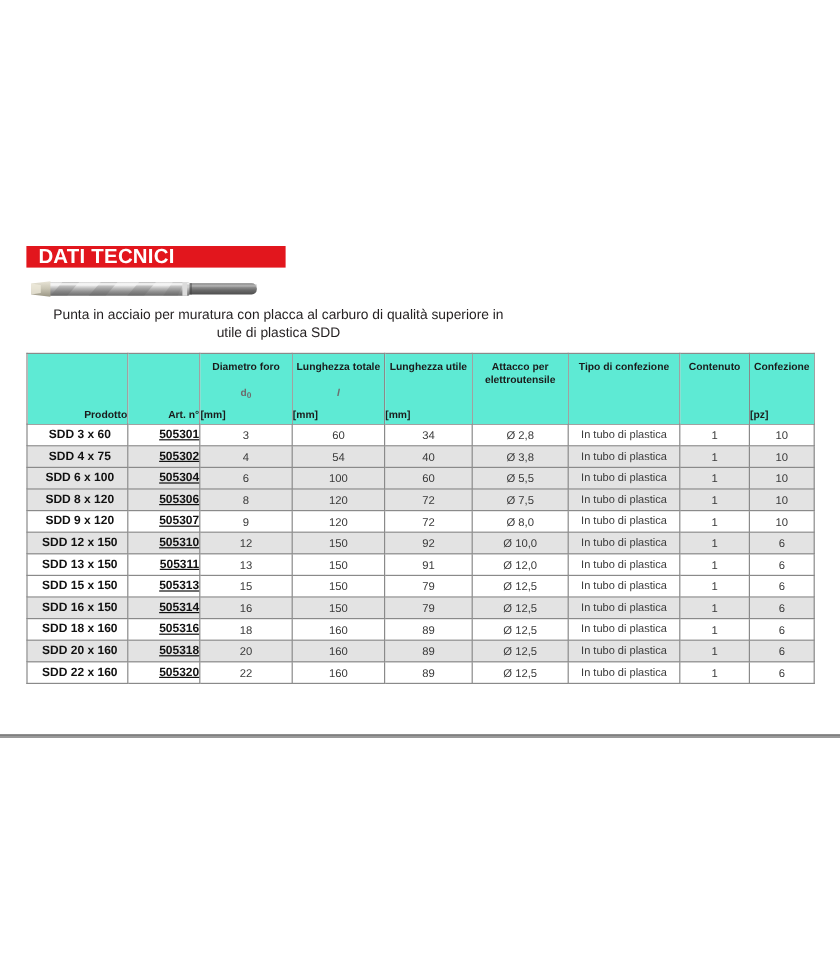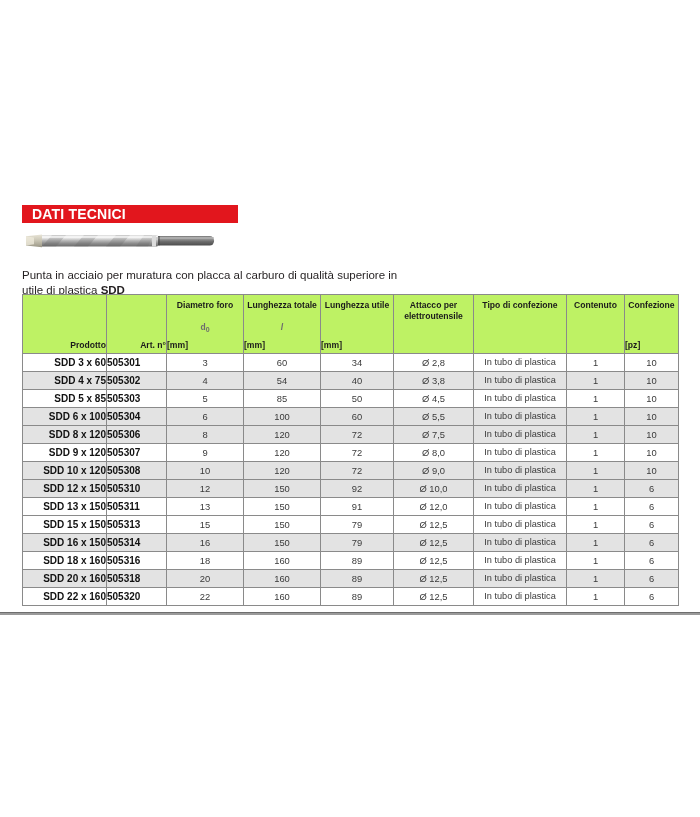--- a/index.html
+++ b/index.html
@@ -23,68 +23,69 @@
     width: 216px;
     height: 18px;
     background: #e2161d;
   }
   .banner-label {
     position: absolute;
     left: 10px;
     top: 50%;
     transform: translateY(-50%);
     color: #ffffff;
-    font-size: 14px;
+    font-size: 17px;
     font-weight: bold;
     letter-spacing: 0.2px;
     font-family: "Liberation Sans", sans-serif;
   }
 
   
   .product-photo {
     position: absolute;
     left: 22px;
     top: 227px;
     width: 200px;
     height: 28px;
   }
   .product-photo svg { display: block; }
 
   
   .description {
     position: absolute;
     left: 22px;
-    top: 268px;
+    top: 256px;
     width: 420px;
     font-size: 11.5px;
     line-height: 15px;
     color: #231f20;
     font-family: "Liberation Sans", sans-serif;
-  }
-  .description b { font-weight: bold; }
+    text-align: center;
+  }
+  .description b { font-weight: normal; }
 
   
   .tech-table {
     position: absolute;
     left: 22px;
     top: 294px;
     width: 656px;
     border-collapse: collapse;
     table-layout: fixed;
     font-family: "Liberation Sans", sans-serif;
   }
   .tech-table td, .tech-table th {
     border: 1px solid #8a8a8a;
     padding: 0;
     vertical-align: middle;
   }
 
   
   .tech-table thead th {
-    background: #bef264;
+    background: #5eead4;
     height: 58px;
     vertical-align: top;
     position: relative;
     padding: 0;
   }
   .hcell {
     position: relative;
     height: 58px;
     width: 100%;
   }
@@ -139,32 +140,33 @@
   .tech-table tbody tr.odd  td { background: #e3e3e3; }
 
   .tech-table tbody td {
     font-size: 9.4px;
     color: #3a3a3a;
     text-align: center;
     height: 17px;
     line-height: 17px;
   }
   .tech-table tbody td.c-prod {
-    text-align: right;
+    text-align: center;
     padding-left: 4px;
     font-weight: bold;
     font-size: 10px;
     color: #111111;
   }
   .tech-table tbody td.c-art {
-    text-align: left;
-    padding-left: 0;
+    text-align: right;
+    padding-left: 12px;
     font-weight: bold;
     font-size: 10px;
     color: #111111;
+    text-decoration: underline;
   }
   .tech-table tbody td.c-pack {
     font-size: 9.2px;
   }
 
   
   .bottom-rule {
     position: absolute;
     left: 0;
     top: 612px;
@@ -316,31 +318,20 @@
         <td class="c-prod">SDD 4 x 75</td>
         <td class="c-art">505302</td>
         <td>4</td>
         <td>54</td>
         <td>40</td>
         <td>Ø 3,8</td>
         <td class="c-pack">In tubo di plastica</td>
         <td>1</td>
         <td>10</td>
       </tr>
-      <tr class="even">
-        <td class="c-prod">SDD 5 x 85</td>
-        <td class="c-art">505303</td>
-        <td>5</td>
-        <td>85</td>
-        <td>50</td>
-        <td>Ø 4,5</td>
-        <td class="c-pack">In tubo di plastica</td>
-        <td>1</td>
-        <td>10</td>
-      </tr>
       <tr class="odd">
         <td class="c-prod">SDD 6 x 100</td>
         <td class="c-art">505304</td>
         <td>6</td>
         <td>100</td>
         <td>60</td>
         <td>Ø 5,5</td>
         <td class="c-pack">In tubo di plastica</td>
         <td>1</td>
         <td>10</td>
@@ -361,31 +352,20 @@
         <td class="c-art">505307</td>
         <td>9</td>
         <td>120</td>
         <td>72</td>
         <td>Ø 8,0</td>
         <td class="c-pack">In tubo di plastica</td>
         <td>1</td>
         <td>10</td>
       </tr>
       <tr class="odd">
-        <td class="c-prod">SDD 10 x 120</td>
-        <td class="c-art">505308</td>
-        <td>10</td>
-        <td>120</td>
-        <td>72</td>
-        <td>Ø 9,0</td>
-        <td class="c-pack">In tubo di plastica</td>
-        <td>1</td>
-        <td>10</td>
-      </tr>
-      <tr class="odd">
         <td class="c-prod">SDD 12 x 150</td>
         <td class="c-art">505310</td>
         <td>12</td>
         <td>150</td>
         <td>92</td>
         <td>Ø 10,0</td>
         <td class="c-pack">In tubo di plastica</td>
         <td>1</td>
         <td>6</td>
       </tr>

